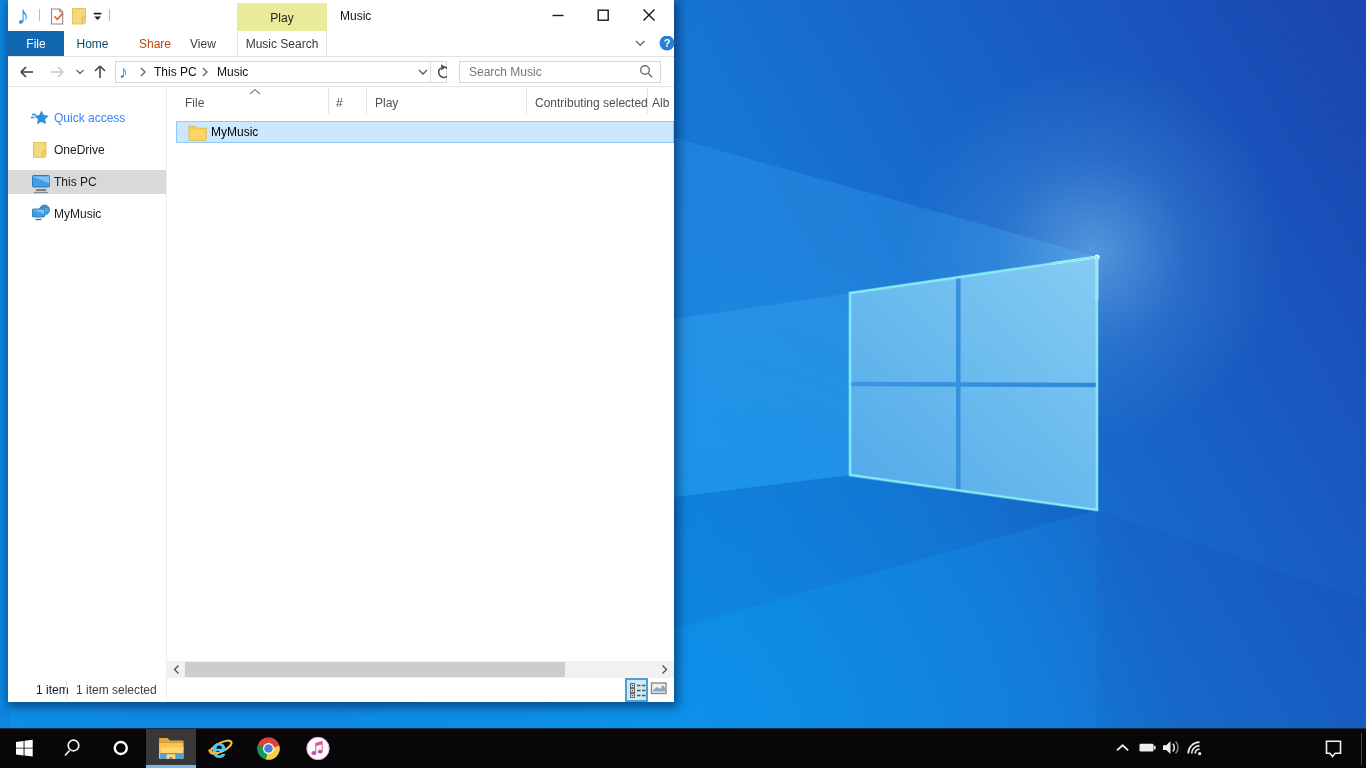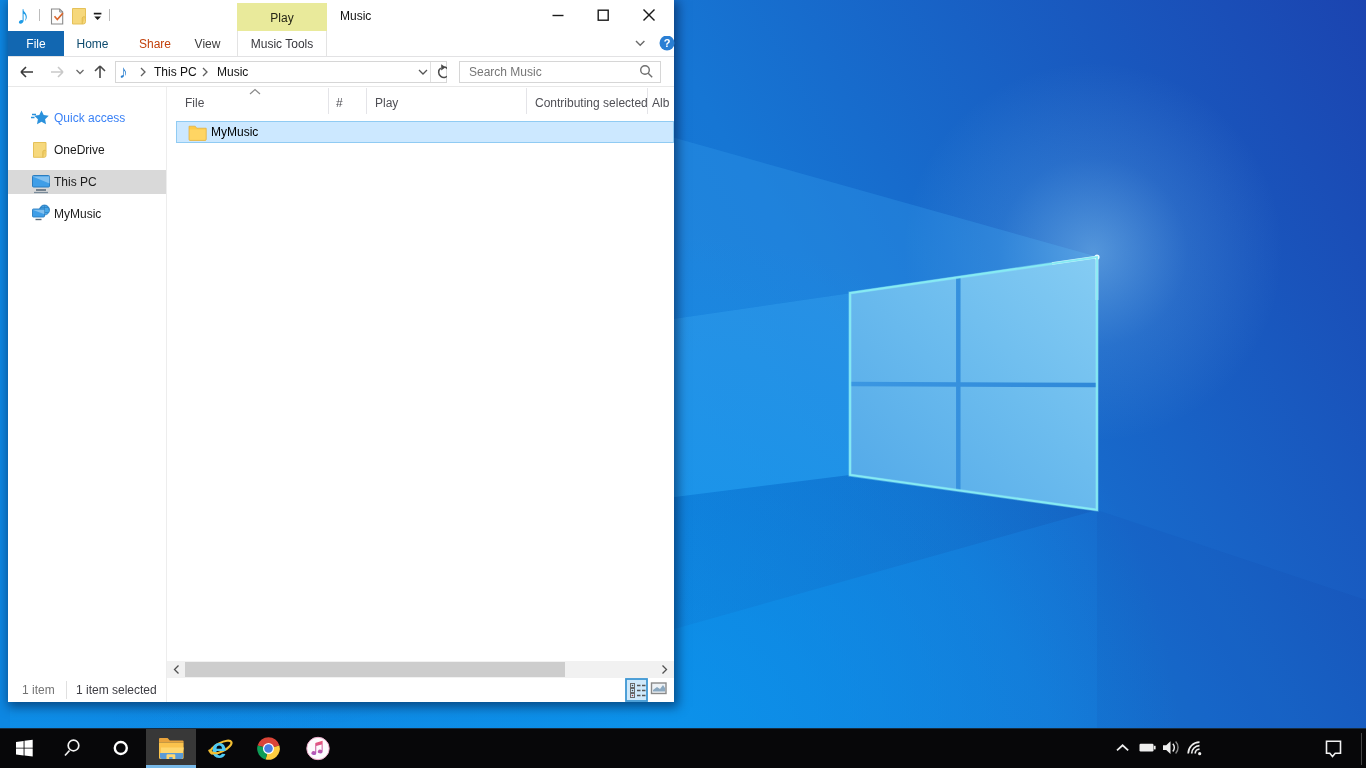--- a/index.html
+++ b/index.html
@@ -99,23 +99,23 @@
       <line x1="14.5" y1="15.5" x2="25.5" y2="15.5" stroke="#1a1a1a" stroke-width="1.4"></line>
       <rect x="60.2" y="10.2" width="10" height="10" fill="none" stroke="#1a1a1a" stroke-width="1.4"></rect>
       <line x1="105.5" y1="9.5" x2="116.5" y2="20.5" stroke="#1a1a1a" stroke-width="1.4"></line>
       <line x1="116.5" y1="9.5" x2="105.5" y2="20.5" stroke="#1a1a1a" stroke-width="1.4"></line>
     </svg>
 
     <div class="abs" style="left:0;top:31px;width:56px;height:25px;background:#1267b1"></div>
     <div class="abs t12" style="left:0;top:38px;width:56px;text-align:center;color:#fff">File</div>
     <div class="abs t12" style="left:64px;top:38px;width:41px;text-align:center;color:#0c4a6e">Home</div>
     <div class="abs t12" style="left:124px;top:38px;width:39px;text-align:right;color:#c2410c">Share</div>
-    <div class="abs t12" style="left:182px;top:38px;width:35px;text-align:center;color:#3c3c3c">View</div>
+    <div class="abs t12" style="left:182px;top:38px;width:35px;text-align:left;color:#3c3c3c">View</div>
     <div class="abs" style="left:229px;top:31px;width:90px;height:25px;border-left:1px solid #e3e3e3;border-right:1px solid #e3e3e3;box-sizing:border-box"></div>
-    <div class="abs t12" style="left:229px;top:38px;width:90px;text-align:center;color:#37373d">Music Tools</div>
+    <div class="abs t12" style="left:229px;top:38px;width:90px;text-align:center;color:#37373d">Music Search</div>
     <svg class="abs" style="left:624px;top:36px" width="44" height="16" viewBox="0 0 44 16">
       <path d="M4,5 l4.2,4.2 l4.2,-4.2" fill="none" stroke="#6a6a6a" stroke-width="1.4"></path>
       <circle cx="35" cy="7" r="7.5" fill="#2a7fd4"></circle>
       <text x="35" y="11" font-size="11" font-weight="bold" fill="#fff" text-anchor="middle">?</text>
     </svg>
     <div class="abs" style="left:0;top:56px;width:666px;height:1px;background:#e2e2e4"></div>
 
     <svg class="abs" style="left:0;top:57px" width="106" height="30" viewBox="0 0 106 30">
       <path d="M13,15 h12 M13,15 l5,-5 M13,15 l5,5" fill="none" stroke="#3a3a3a" stroke-width="1.6"></path>
       <path d="M43,15 h12 M55,15 l-5,-5 M55,15 l-5,5" fill="none" stroke="#c9c9c9" stroke-width="1.6"></path>
@@ -185,21 +185,21 @@
     </svg>
     <div class="abs t12" style="left:203px;top:126px;color:#000">MyMusic</div>
 
     <div class="abs" style="left:159px;top:661px;width:507px;height:17px;background:#f1f1f1"></div>
     <svg class="abs" style="left:159px;top:661px" width="507" height="17" viewBox="0 0 507 17">
       <path d="M11.5,4.5 l-4,4 l4,4" fill="none" stroke="#505050" stroke-width="1.3"></path>
       <path d="M495.5,4.5 l4,4 l-4,4" fill="none" stroke="#505050" stroke-width="1.3"></path>
       <rect x="18" y="1" width="380" height="15" fill="#cdcdcd"></rect>
     </svg>
 
-    <div class="abs t12" style="left:14px;top:684px;color:#737373">1 item</div>
+    <div class="abs t12" style="left:28px;top:684px;color:#0f172a">1 item</div>
     <div class="abs" style="left:58px;top:681px;width:1px;height:18px;background:#e0e0e0"></div>
     <div class="abs t12" style="left:68px;top:684px;color:#3d3d43">1 item selected</div>
     <svg class="abs" style="left:615px;top:676px" width="48" height="26" viewBox="0 0 48 26">
       <rect x="3" y="3" width="21" height="22" fill="#cfe9fb" stroke="#3e97d3" stroke-width="1.8"></rect>
       <rect x="7.5" y="7.5" width="4" height="4" fill="none" stroke="#6a6a6a" stroke-width="1"></rect>
       <rect x="7.5" y="12.5" width="4" height="4" fill="none" stroke="#6a6a6a" stroke-width="1"></rect>
       <rect x="7.5" y="17.5" width="4" height="4" fill="none" stroke="#6a6a6a" stroke-width="1"></rect>
       <circle cx="9.5" cy="9.5" r="0.8" fill="#444"></circle>
         <circle cx="9.5" cy="14.5" r="0.8" fill="#444"></circle>
         <circle cx="9.5" cy="19.5" r="0.8" fill="#a33"></circle>

